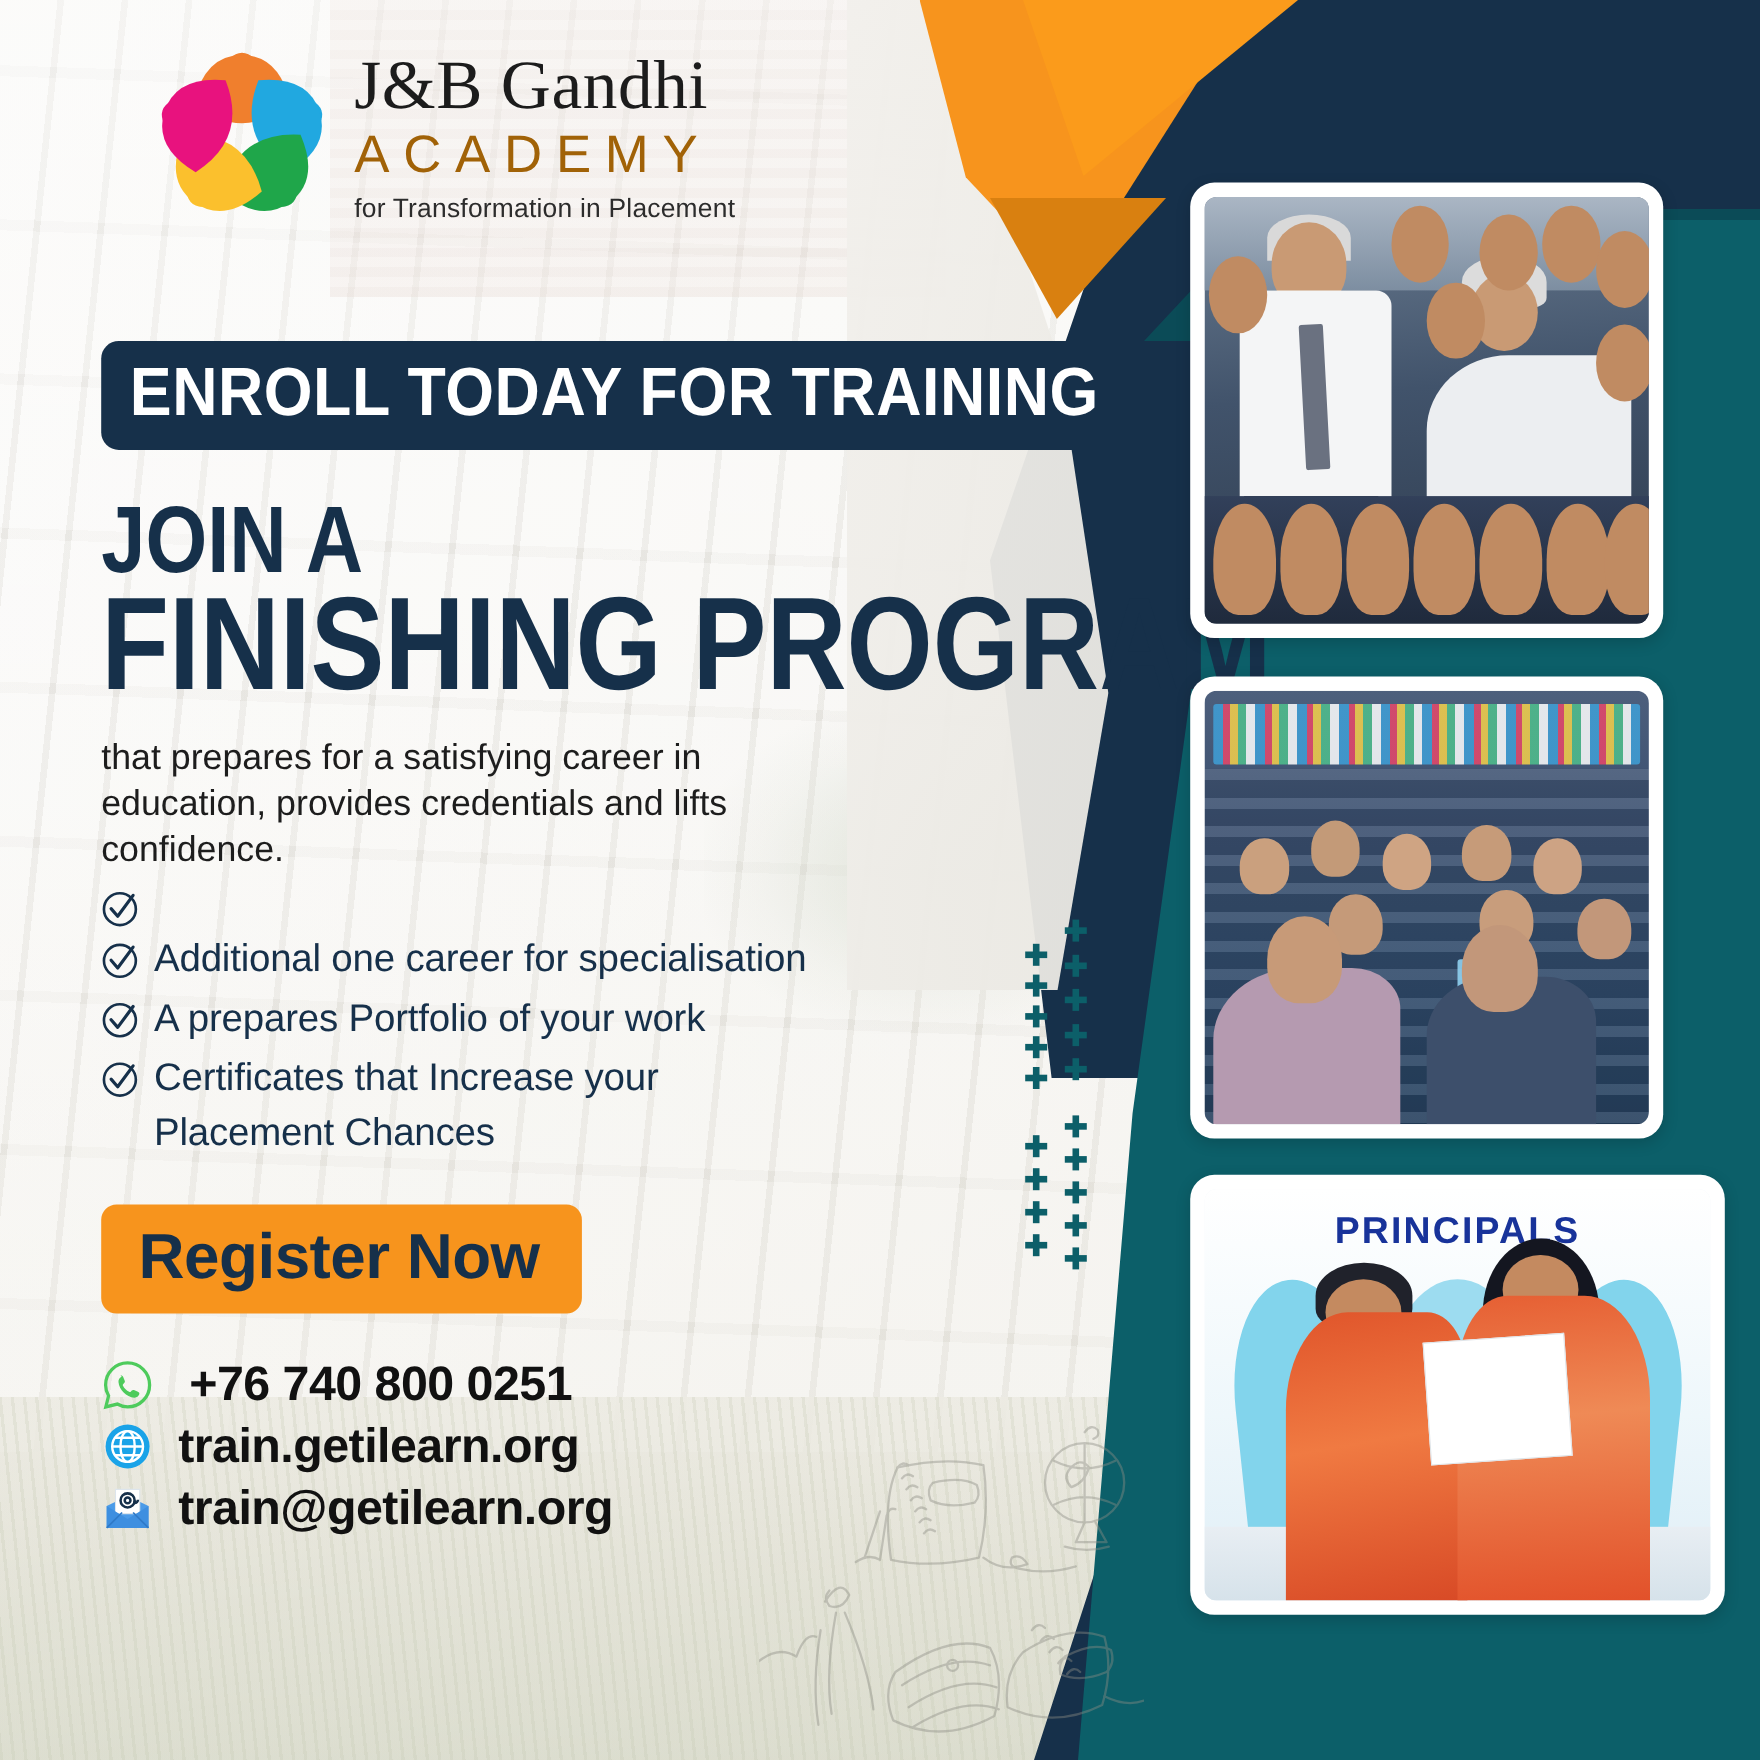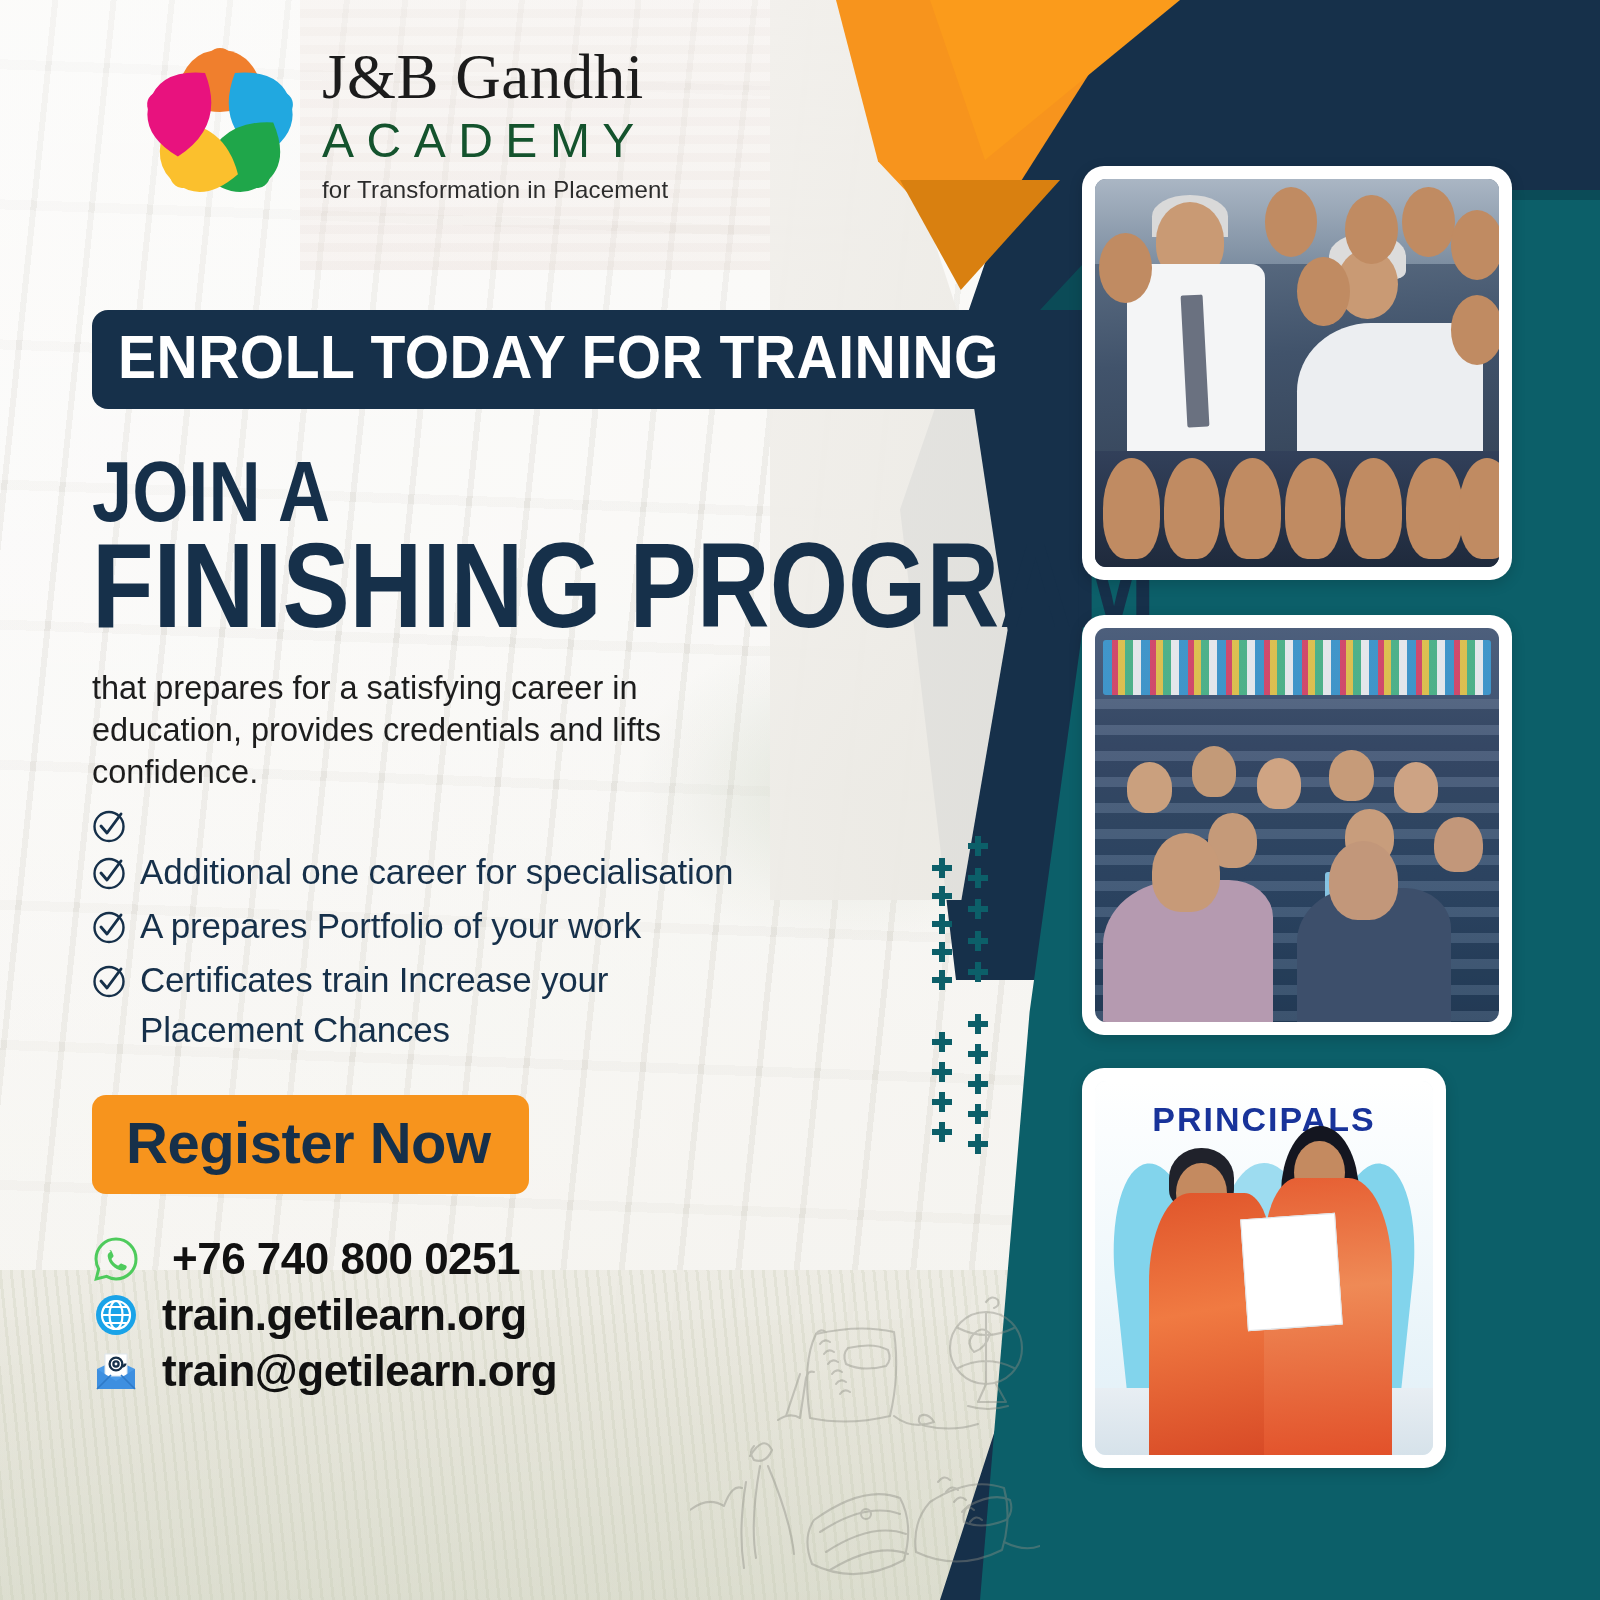--- a/index.html
+++ b/index.html
@@ -127,21 +127,21 @@
   
   .logo { position:absolute; left:140px; top:38px; display:flex; align-items:center; gap:22px; }
   .logo-mark { width:160px; height:170px; flex:none; }
   .logo-text { padding-top:4px; }
   .logo-name {
     font-family:"Liberation Serif", serif;
     font-size:63px; line-height:1.0; color:#1c1c1c; letter-spacing:.5px; white-space:nowrap;
   }
   .logo-sub {
     font-family:"Liberation Sans", sans-serif;
-    font-size:48px; letter-spacing:12.5px; color:#14532d; font-weight:300;
+    font-size:48px; letter-spacing:12.5px; color:#a16207; font-weight:300;
     margin-top:4px; white-space:nowrap;
   }
   .logo-tag {
     font-family:"Liberation Sans", sans-serif;
     font-size:24px; color:#2c2c2c; letter-spacing:.2px; margin-top:8px;
     text-align:right; white-space:nowrap;
   }
 
   
   .content { position:absolute; left:92px; top:310px; width:900px; }
@@ -201,21 +201,21 @@
   .card {
     position:absolute;
     background:#ffffff;
     border-radius:22px;
     padding:13px;
     box-shadow:0 4px 14px rgba(0,0,0,.16);
   }
   .card-inner { width:100%; height:100%; border-radius:11px; overflow:hidden; position:relative; }
   #card1 { left:1082px; top:166px;  width:430px; height:414px; }
   #card2 { left:1082px; top:615px;  width:430px; height:420px; }
-  #card3 { left:1082px; top:1068px; width:364px; height:400px; }
+  #card3 { left:1082px; top:1068px; width:486px; height:400px; }
 
   
   .ph1 { position:absolute; inset:0; background:linear-gradient(175deg,#6d7e92 0%,#41536b 45%,#2d3a4c 100%); }
   .ph1 .sky { position:absolute; left:0; top:0; right:0; height:22%; background:linear-gradient(180deg,#aab6c4,#7d8ea1); }
   .ph1 .manShirt { position:absolute; left:8%; top:22%; width:34%; height:52%; background:#f4f5f6; border-radius:14px 14px 4px 4px; }
   .ph1 .manHead { position:absolute; left:15%; top:6%; width:17%; height:20%; background:#c99a74; border-radius:50% 50% 44% 44%; }
   .ph1 .manHair { position:absolute; left:14%; top:4%; width:19%; height:11%; background:#d9d9d9; border-radius:50% 50% 0 0; }
   .ph1 .tie { position:absolute; left:22%; top:30%; width:5.5%; height:34%; background:#6a7180; border-radius:2px; transform:rotate(-3deg); }
   .ph1 .manPants { position:absolute; left:9%; top:70%; width:30%; height:18%; background:#1d2027; }
   .ph1 .ladySari { position:absolute; left:50%; top:37%; width:46%; height:44%; background:#eceef1; border-radius:40% 14% 6px 6px; }
@@ -397,21 +397,21 @@
           <circle cx="17" cy="17.5" r="14.5" fill="none" stroke="#16304A" stroke-width="2.4"></circle>
           <path d="M9 17 l6 7 L29 5" fill="none" stroke="#16304A" stroke-width="2.9" stroke-linecap="round" stroke-linejoin="round"></path>
         </svg>
         <span class="bitem-text">A prepares Portfolio of your work</span>
       </li>
       <li class="bitem">
         <svg class="bcheck" viewBox="0 0 34 34">
           <circle cx="17" cy="17.5" r="14.5" fill="none" stroke="#16304A" stroke-width="2.4"></circle>
           <path d="M9 17 l6 7 L29 5" fill="none" stroke="#16304A" stroke-width="2.9" stroke-linecap="round" stroke-linejoin="round"></path>
         </svg>
-        <span class="bitem-text" style="max-width:560px; display:inline-block;">Certificates train Increase your Placement Chances</span>
+        <span class="bitem-text" style="max-width:560px; display:inline-block;">Certificates that Increase your Placement Chances</span>
       </li>
     </ul>
 
     <div class="cta">
       <span class="cta-text">Register Now</span>
     </div>
 
     <div class="contact">
       <div class="crow phone">
         <svg class="cicon" viewBox="0 0 48 48">

